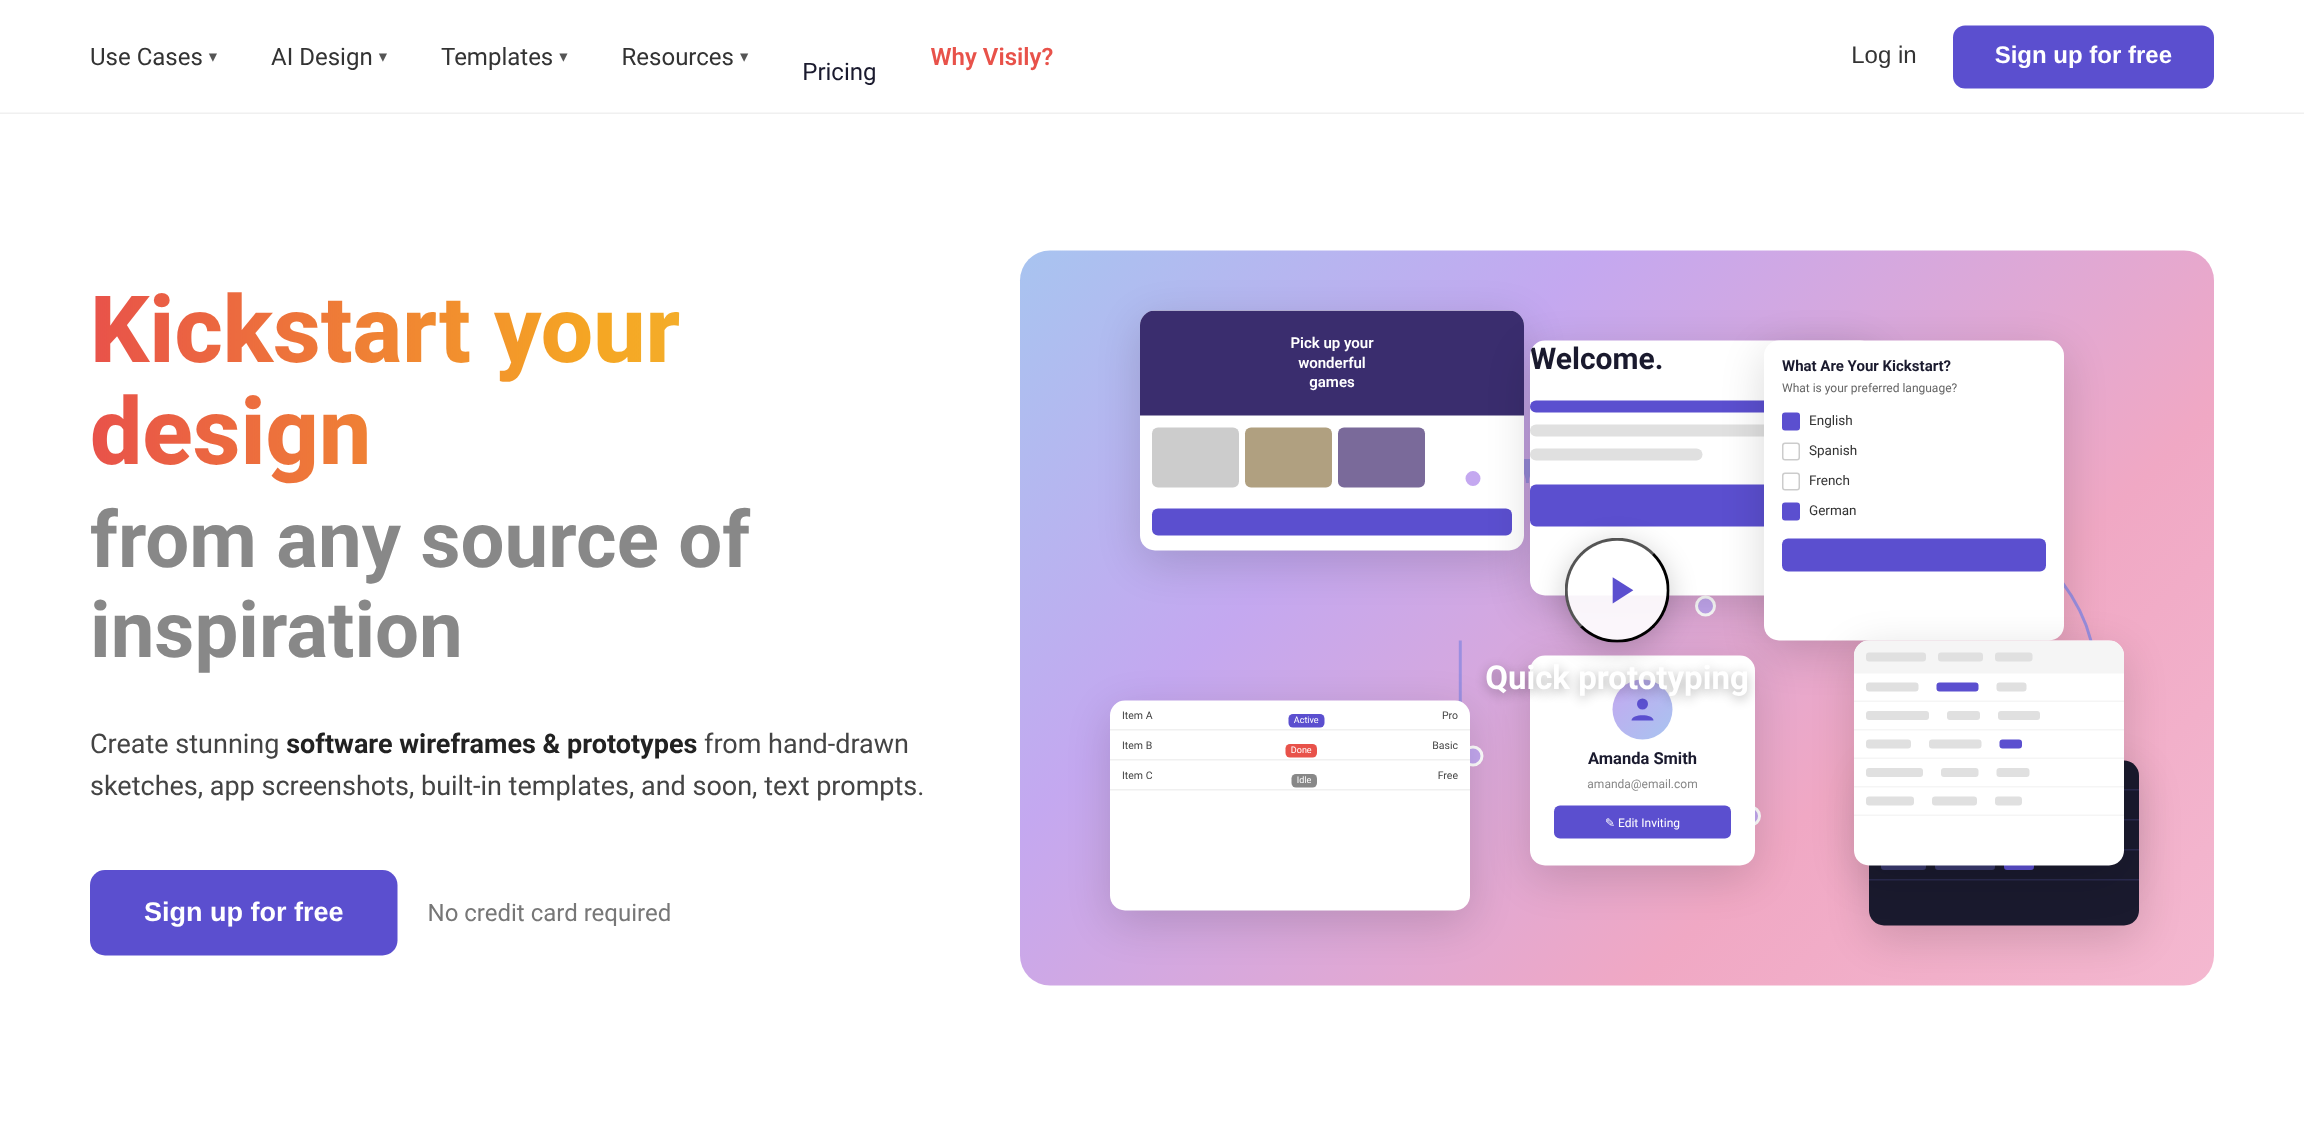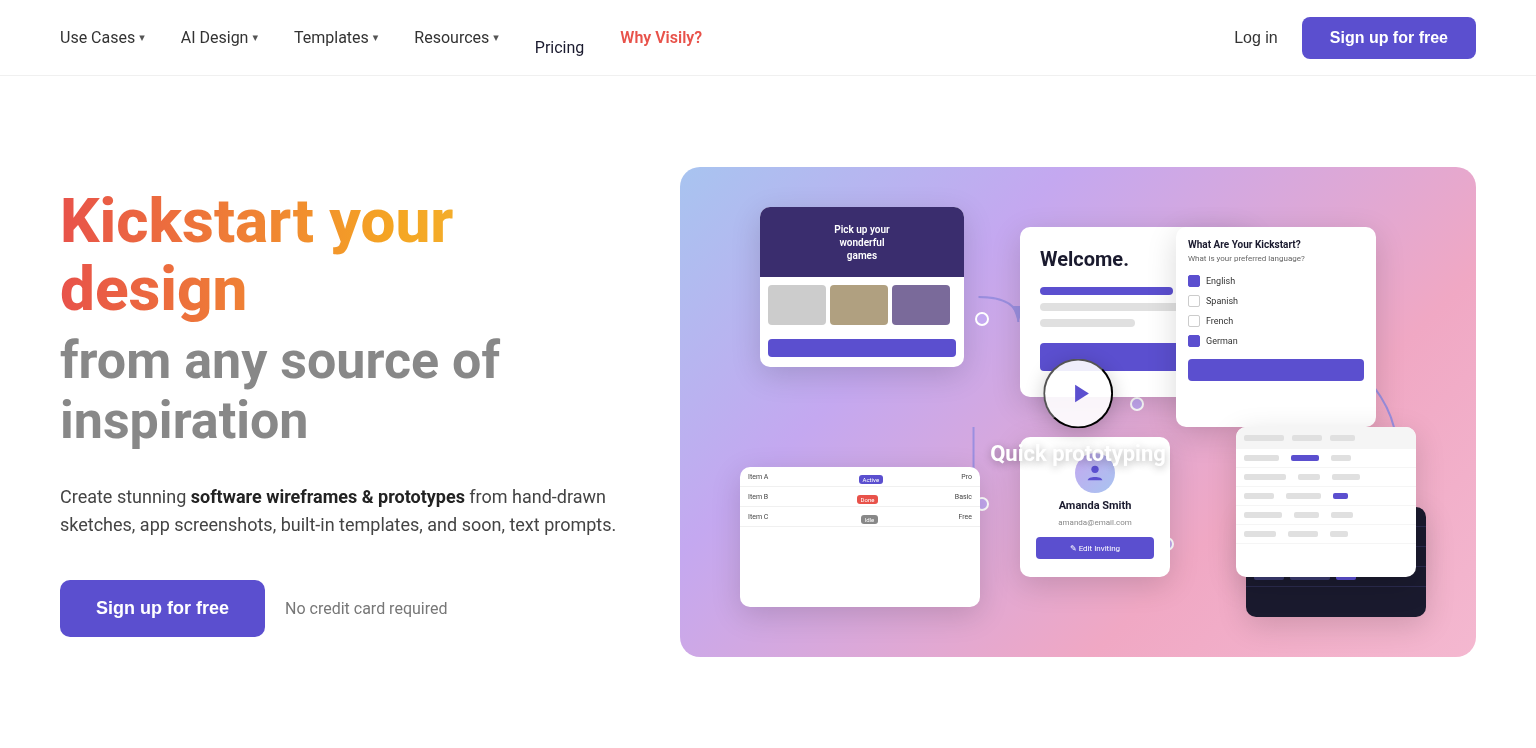--- a/index.html
+++ b/index.html
@@ -190,21 +190,21 @@
     
     .ui-card {
       position: absolute;
       background: #fff;
       border-radius: 10px;
       box-shadow: 0 8px 30px rgba(0,0,0,0.15);
       overflow: hidden;
     }
 
     .card-top-left {
-      width: 204px;
+      width: 256px;
       height: 160px;
       top: 40px;
       left: 80px;
     }
 
     .card-top-left .card-header {
       background: #3a2d6e;
       height: 70px;
       display: flex;
       align-items: center;
@@ -238,21 +238,20 @@
 
     
     .card-welcome {
       width: 230px;
       height: 170px;
       top: 60px;
       left: 340px;
     }
 
     .card-welcome .welcome-content {
-      padding: 20px;
     }
 
     .card-welcome .welcome-title {
       font-size: 20px;
       font-weight: 700;
       color: #1a1a2e;
       margin-bottom: 16px;
     }
 
     .card-welcome .welcome-bar {

